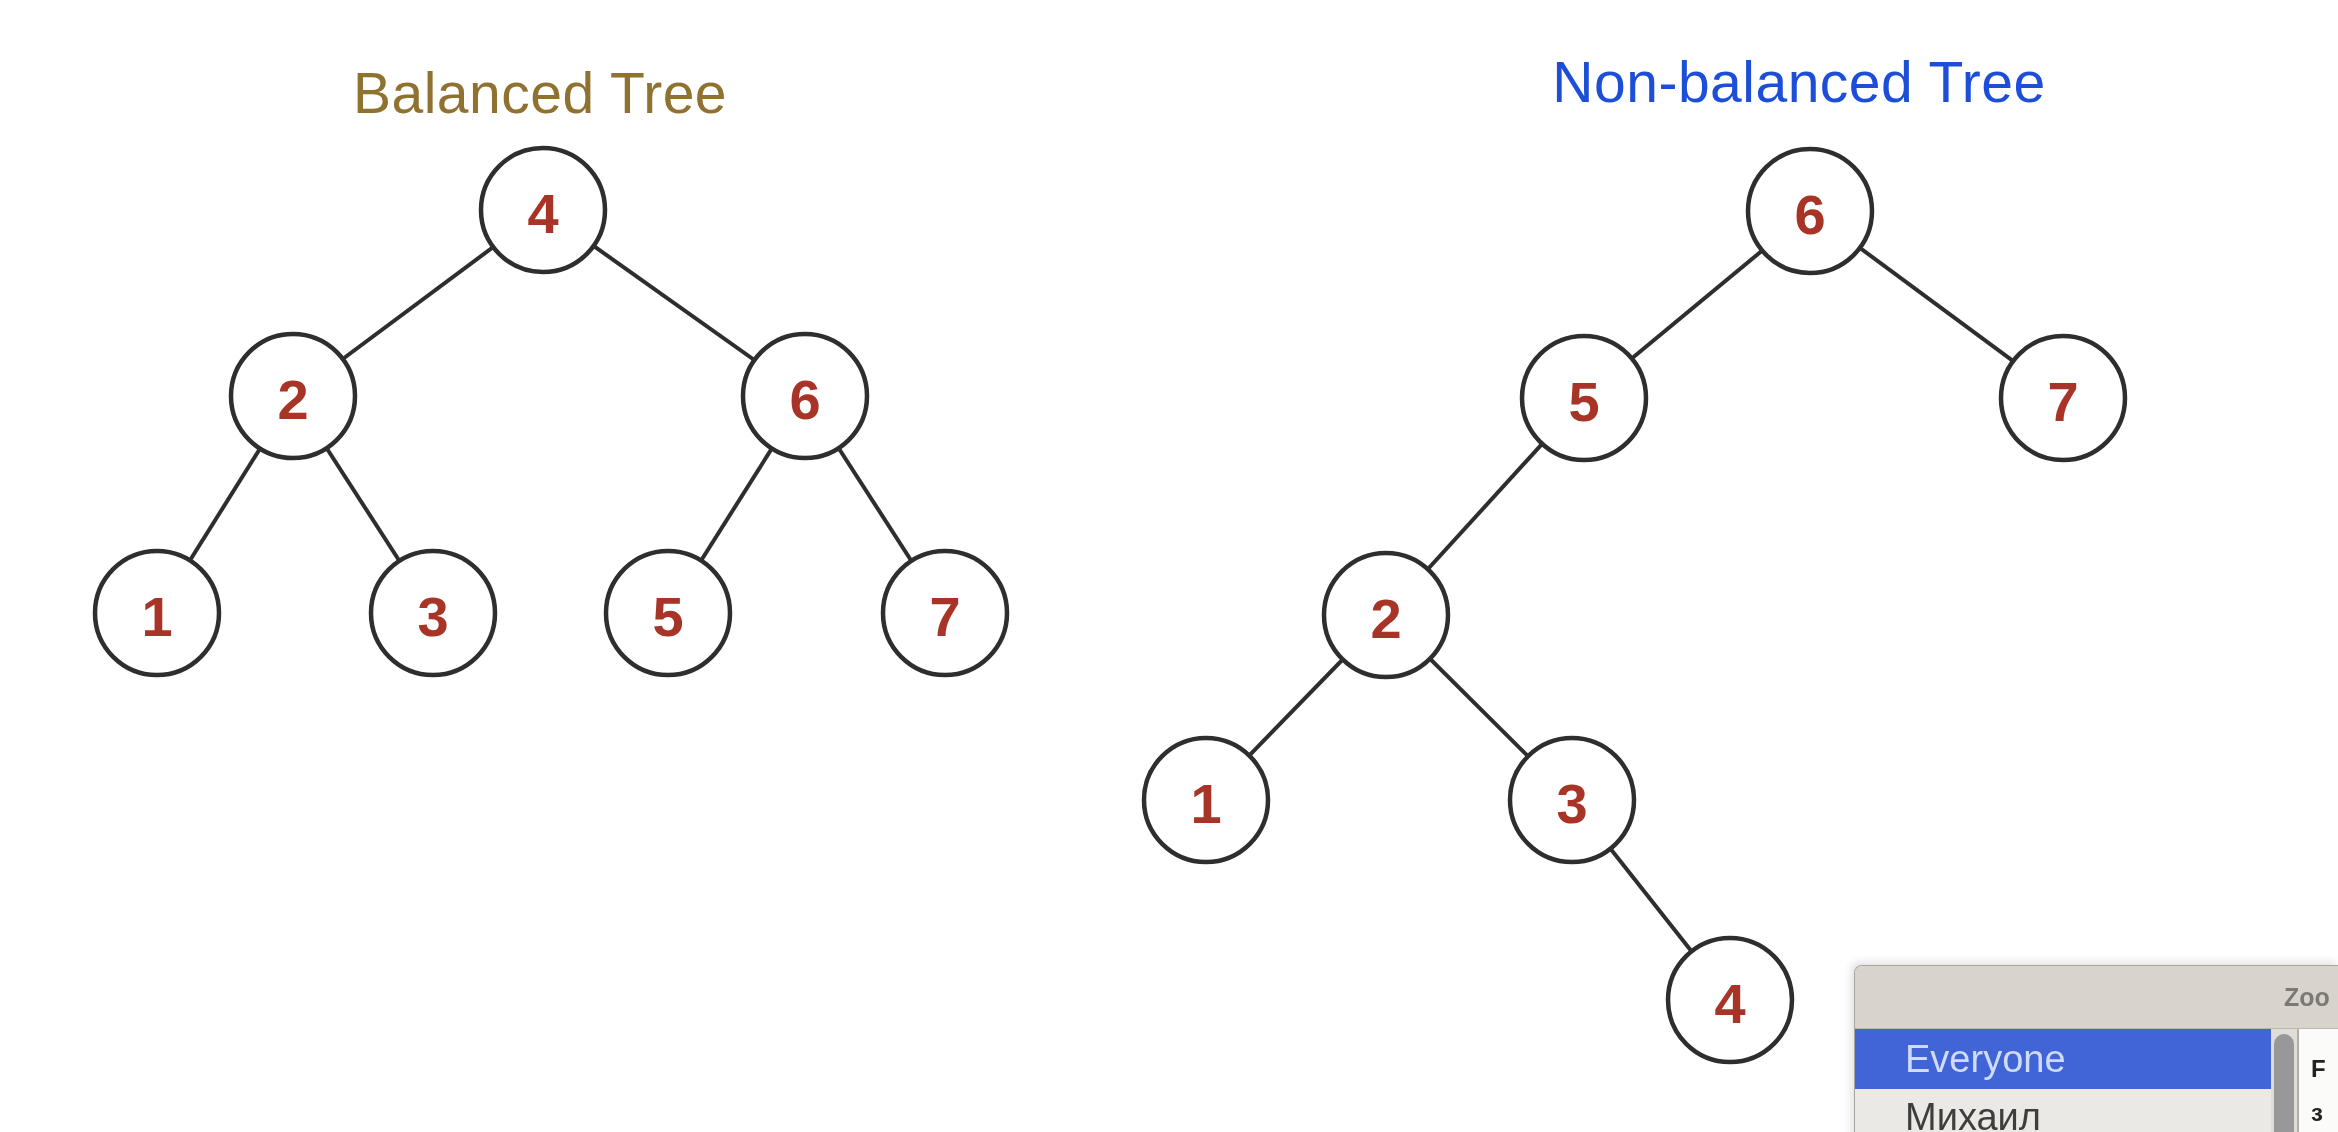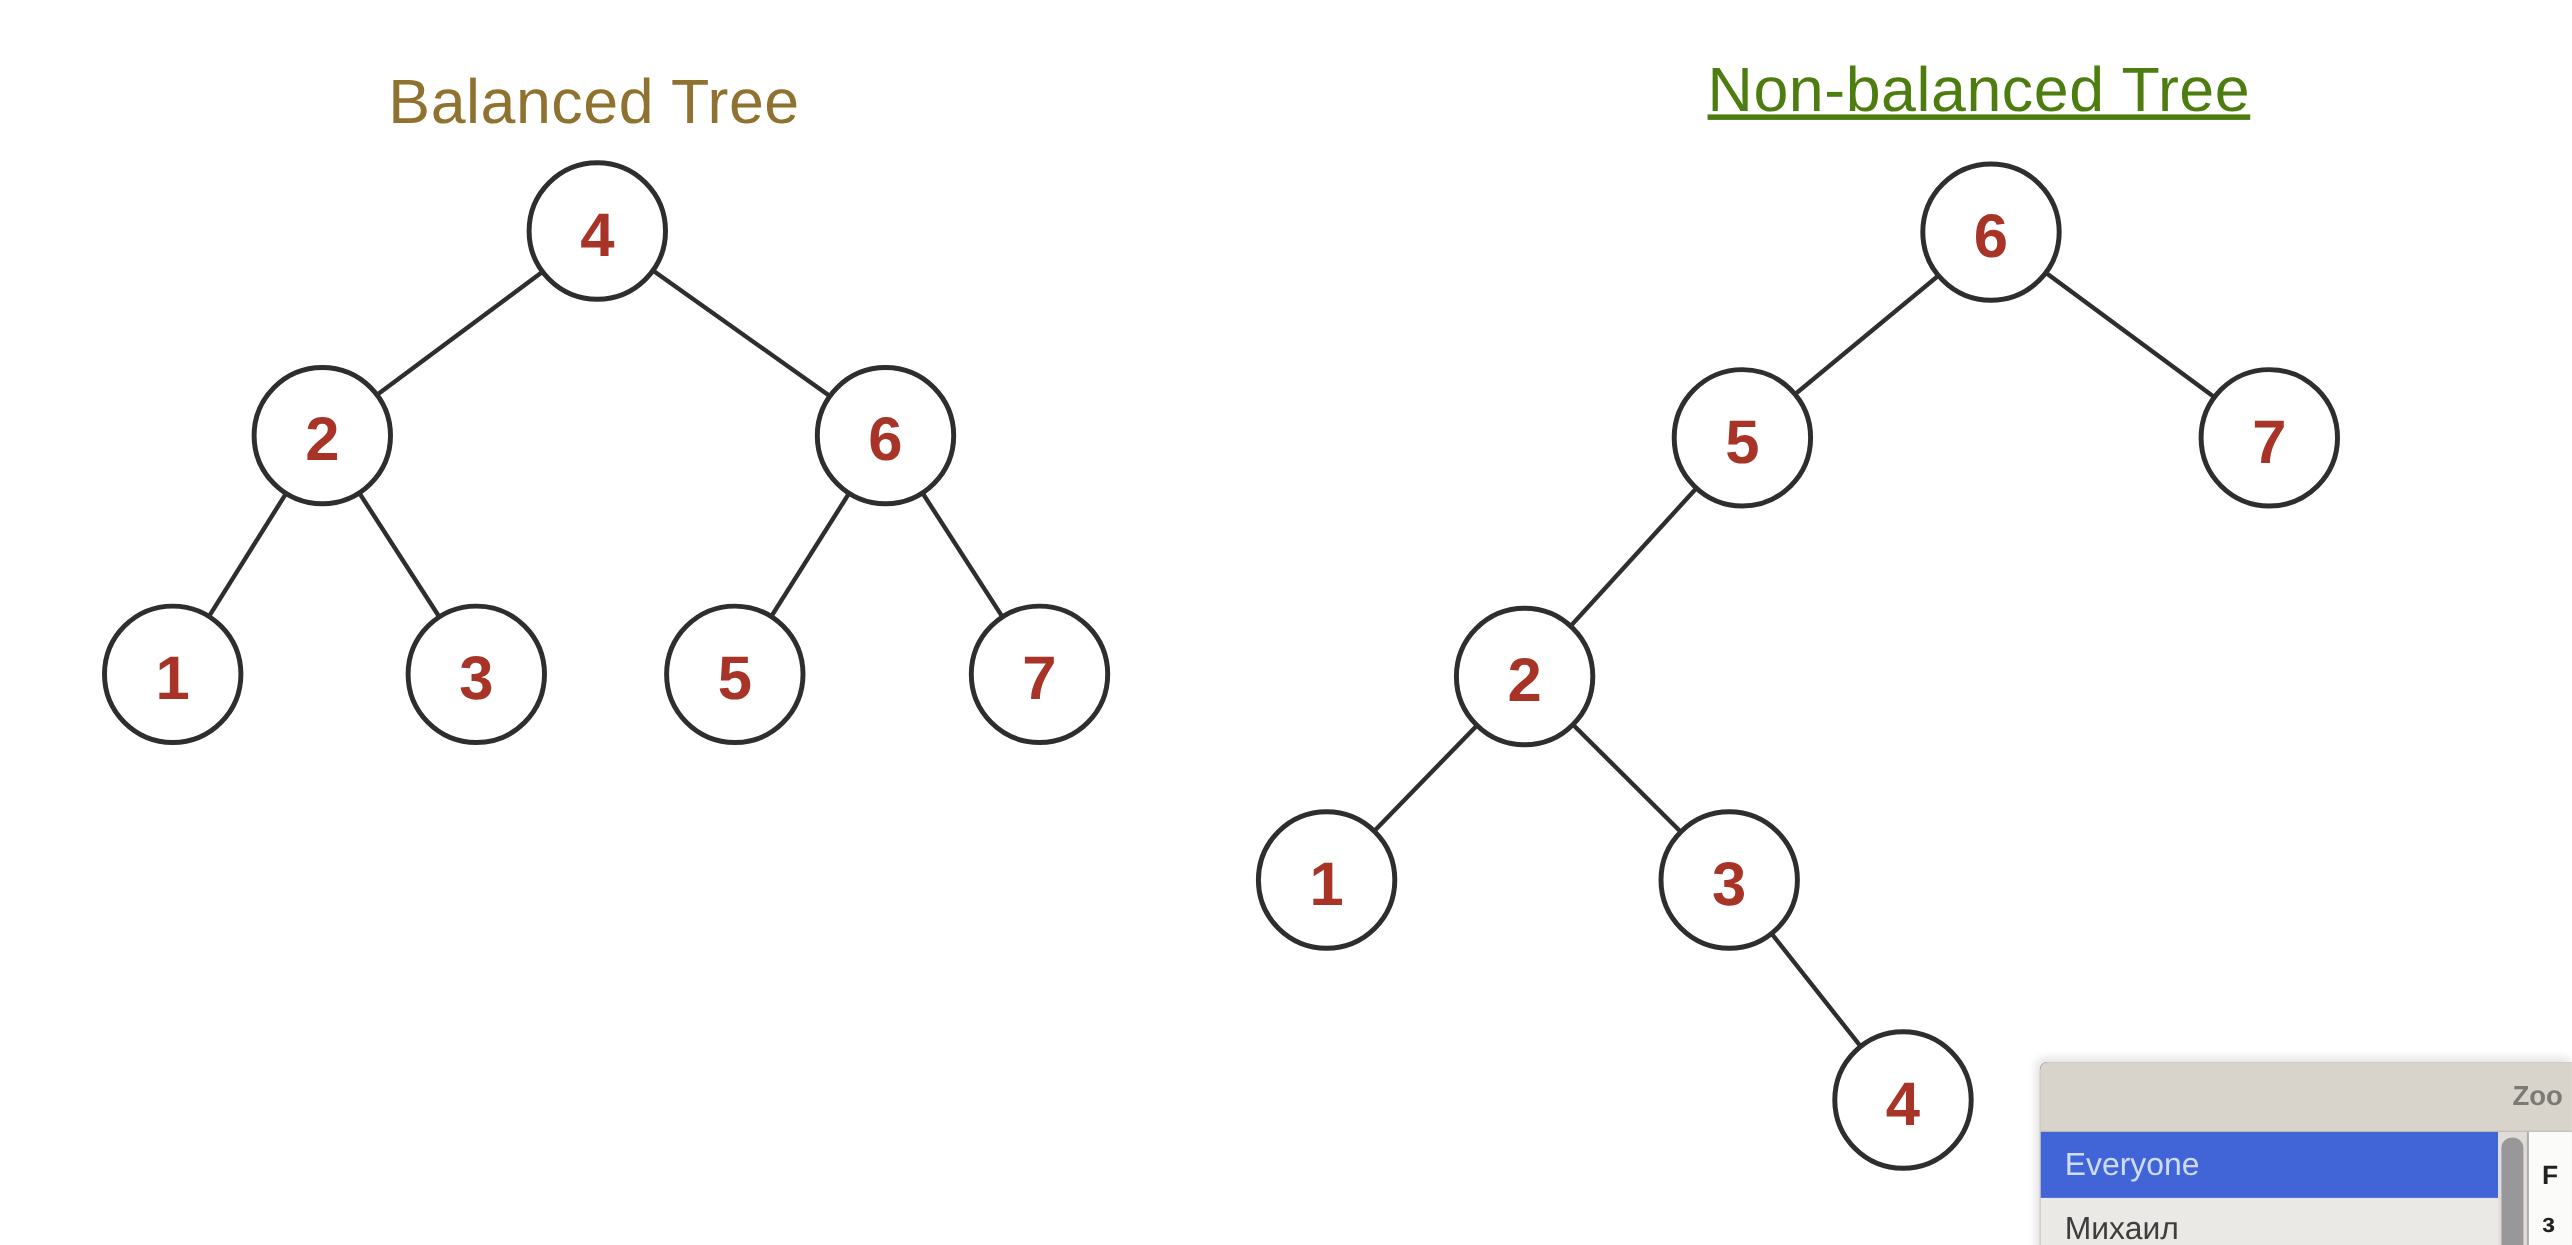--- a/index.html
+++ b/index.html
@@ -70,22 +70,22 @@
     height: 149px;
   }
   .recipient-list {
     width: 416px;
     background: #eae9e6;
   }
   .recipient-row {
     height: 57px;
     display: flex;
     align-items: center;
-    padding-left: 22px;
-    font-size: 29px;
+    padding-left: 50px;
+    font-size: 38px;
     color: #3e3e3e;
     white-space: nowrap;
   }
   .recipient-row.selected {
     height: 60px;
     background: #4165d6;
     color: #cfdbf8;
   }
   .chat-scrollbar {
     width: 26px;
@@ -164,21 +164,21 @@
       <text x="1206" y="800" text-anchor="middle" dominant-baseline="central" dy="3" fill="#a83428" font-size="56" font-weight="bold" font-family="&quot;Liberation Sans&quot;, sans-serif">1</text>
       <circle cx="1572" cy="800" r="62" fill="#ffffff" stroke="#2e2e2e" stroke-width="4.5"></circle>
       <text x="1572" y="800" text-anchor="middle" dominant-baseline="central" dy="3" fill="#a83428" font-size="56" font-weight="bold" font-family="&quot;Liberation Sans&quot;, sans-serif">3</text>
       <circle cx="1730" cy="1000" r="62" fill="#ffffff" stroke="#2e2e2e" stroke-width="4.5"></circle>
       <text x="1730" y="1000" text-anchor="middle" dominant-baseline="central" dy="3" fill="#a83428" font-size="56" font-weight="bold" font-family="&quot;Liberation Sans&quot;, sans-serif">4</text>
     </g>
   </svg>
 
 <div class="tree-title" id="balanced-title" style="color: rgb(143, 113, 48);">Balanced Tree</div>
 
-<div class="tree-title" id="nonbalanced-title" style="color: #4d7c0f; text-decoration: underline;">Non-balanced Tree</div>
+<div class="tree-title" id="nonbalanced-title" style="color: #1d4ed8;">Non-balanced Tree</div>
 
 <div class="chat-panel">
   <div class="chat-title-bar">
     <div class="chat-title">Zoo</div>
   </div>
   <div class="chat-body">
     <div class="recipient-list">
       <div class="recipient-row selected">Everyone</div>
       <div class="recipient-row">Михаил</div>
     </div>

